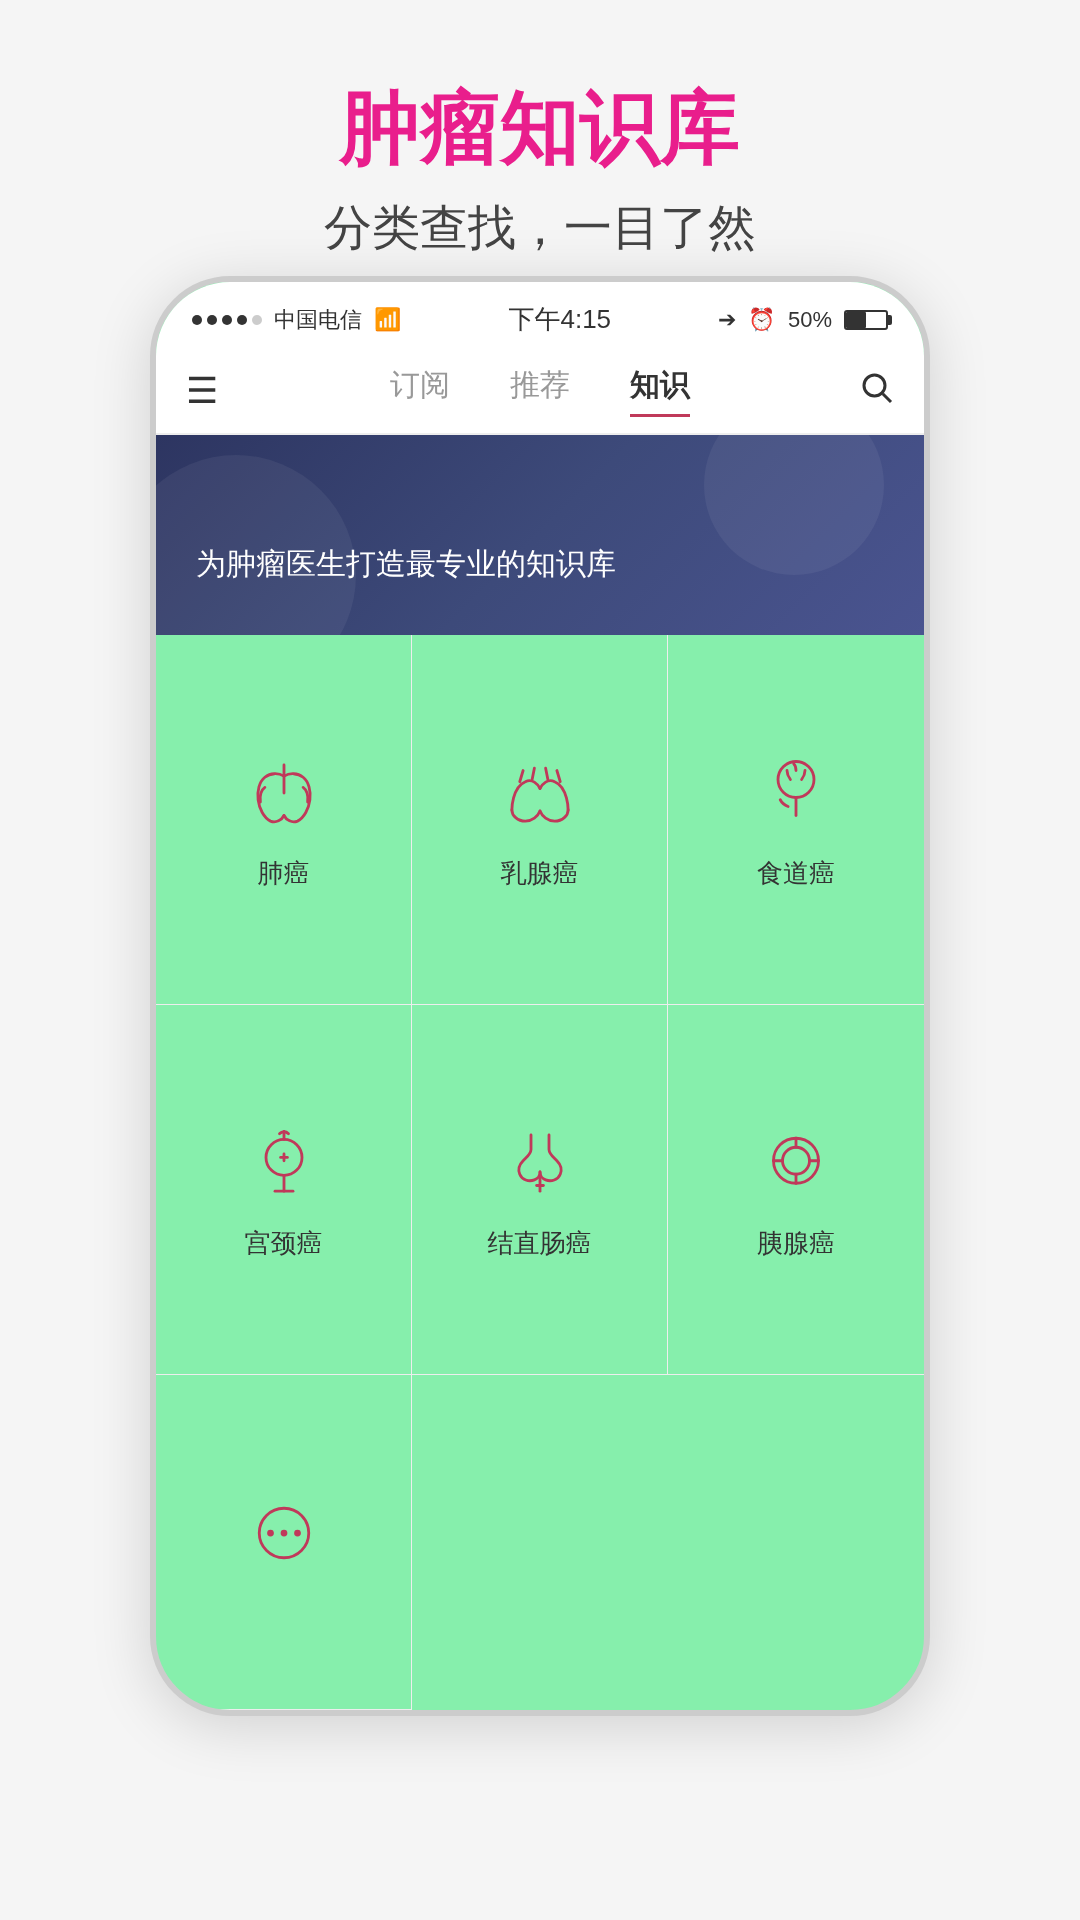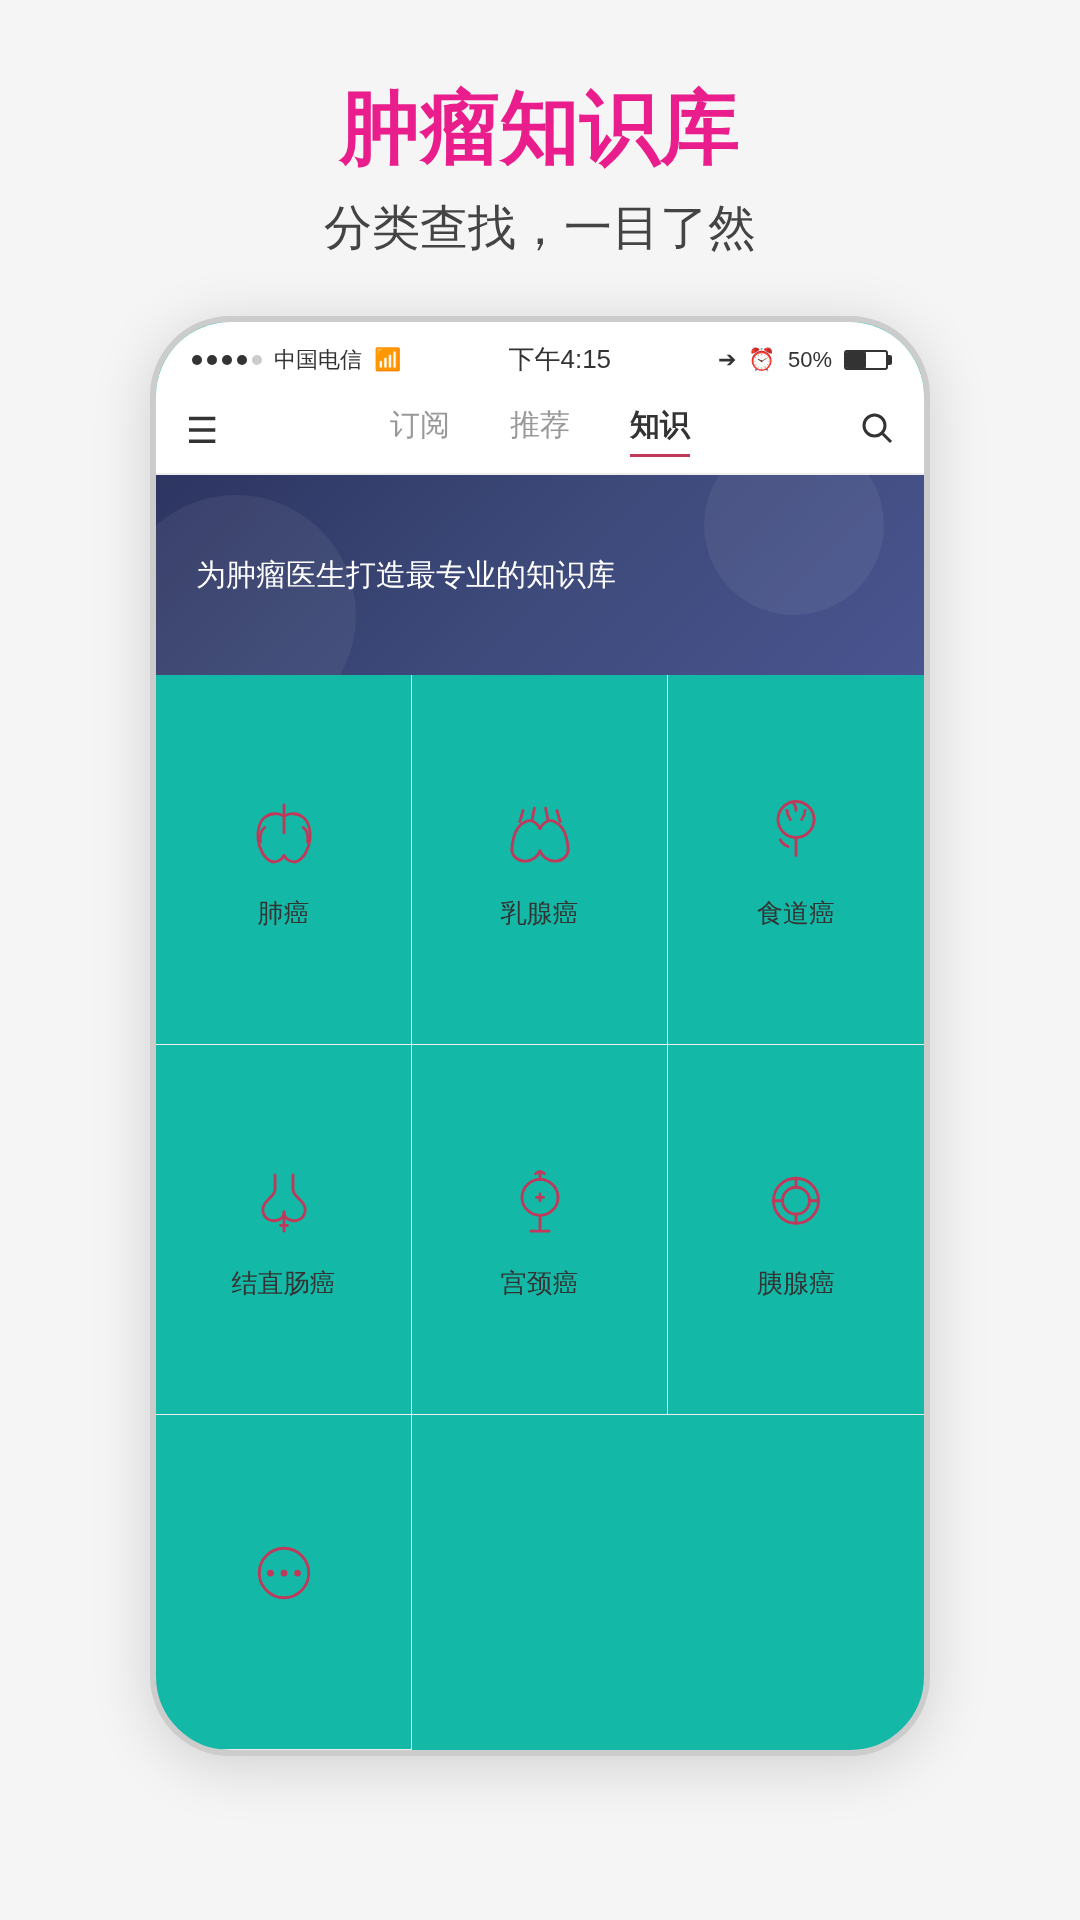--- a/index.html
+++ b/index.html
@@ -11,47 +11,46 @@
       display: flex;
       flex-direction: column;
       align-items: center;
       overflow: hidden;
     }
 
     
     .page-header {
       text-align: center;
       padding-top: 80px;
-      margin-bottom: 40px;
+      margin-bottom: 16px;
     }
     .page-title-main {
       font-size: 80px;
       font-weight: 700;
       color: #e91e8c;
       line-height: 1.2;
     }
     .page-title-sub {
       font-size: 48px;
       color: #444;
       margin-top: 20px;
     }
 
     
     .phone-frame {
       width: 780px;
       height: 1440px;
-      background: #14b8a6;
+      background: #86efac;
       border-radius: 80px;
       border: 6px solid #ccc;
       overflow: hidden;
       box-shadow: 0 10px 60px rgba(0,0,0,0.15);
       position: relative;
       display: flex;
       flex-direction: column;
-      margin-top: 16px;
     }
 
     
     .status-bar {
       display: flex;
       align-items: center;
       justify-content: space-between;
       padding: 20px 36px 12px;
       font-size: 24px;
       color: #333;
@@ -130,21 +129,21 @@
 
     
     .banner {
       background: linear-gradient(135deg, #2d3561 0%, #3d4a7a 50%, #4a5490 100%);
       padding: 50px 40px;
       flex-shrink: 0;
       position: relative;
       overflow: hidden;
       min-height: 200px;
       display: flex;
-      align-items: center;
+      align-items: flex-end;
     }
     .banner::before {
       content: '';
       position: absolute;
       width: 240px;
       height: 240px;
       border-radius: 50%;
       background: rgba(255,255,255,0.06);
       left: -40px;
       bottom: -60px;
@@ -297,44 +296,44 @@
         </svg>
       </div>
       <span class="cell-label">食道癌</span>
     </div>
 
 
 
     <div class="category-cell">
       <div class="cell-icon">
         <svg viewBox="0 0 80 80" fill="none" stroke="#c0395a" stroke-width="2.5" stroke-linecap="round" stroke-linejoin="round">
-          <path d="M32 15 L32 28 C32 32 28 35 25 38 C22 41 20 45 22 50 C24 55 30 57 35 55 C38 54 40 51 40 48 L40 60"></path>
-          <path d="M48 15 L48 28 C48 32 52 35 55 38 C58 41 60 45 58 50 C56 55 50 57 45 55 C42 54 40 51 40 48"></path>
-          <line x1="37" y1="60" x2="43" y2="60"></line>
-          <path d="M40 60 L40 65"></path>
-        </svg>
-      </div>
-      <span class="cell-label">结直肠癌</span>
-    </div>
-
-    <div class="category-cell">
-      <div class="cell-icon">
-        <svg viewBox="0 0 80 80" fill="none" stroke="#c0395a" stroke-width="2.5" stroke-linecap="round" stroke-linejoin="round">
           <circle cx="40" cy="35" r="16"></circle>
           <line x1="40" y1="51" x2="40" y2="65"></line>
           <line x1="32" y1="65" x2="48" y2="65"></line>
           <path d="M40 19 C40 19 40 14 40 12"></path>
           <path d="M36 14 C36 14 40 10 44 14"></path>
           <line x1="37" y1="35" x2="43" y2="35"></line>
           <line x1="40" y1="32" x2="40" y2="38"></line>
         </svg>
       </div>
       <span class="cell-label">宫颈癌</span>
     </div>
 
+    <div class="category-cell">
+      <div class="cell-icon">
+        <svg viewBox="0 0 80 80" fill="none" stroke="#c0395a" stroke-width="2.5" stroke-linecap="round" stroke-linejoin="round">
+          <path d="M32 15 L32 28 C32 32 28 35 25 38 C22 41 20 45 22 50 C24 55 30 57 35 55 C38 54 40 51 40 48 L40 60"></path>
+          <path d="M48 15 L48 28 C48 32 52 35 55 38 C58 41 60 45 58 50 C56 55 50 57 45 55 C42 54 40 51 40 48"></path>
+          <line x1="37" y1="60" x2="43" y2="60"></line>
+          <path d="M40 60 L40 65"></path>
+        </svg>
+      </div>
+      <span class="cell-label">结直肠癌</span>
+    </div>
+
 
     <div class="category-cell">
       <div class="cell-icon">
         <svg viewBox="0 0 80 80" fill="none" stroke="#c0395a" stroke-width="2.5" stroke-linecap="round" stroke-linejoin="round">
           <circle cx="40" cy="38" r="20"></circle>
           <circle cx="40" cy="38" r="12"></circle>
           <path d="M40 18 L40 26"></path>
           <path d="M40 50 L40 58"></path>
           <path d="M20 38 L28 38"></path>
           <path d="M52 38 L60 38"></path>

